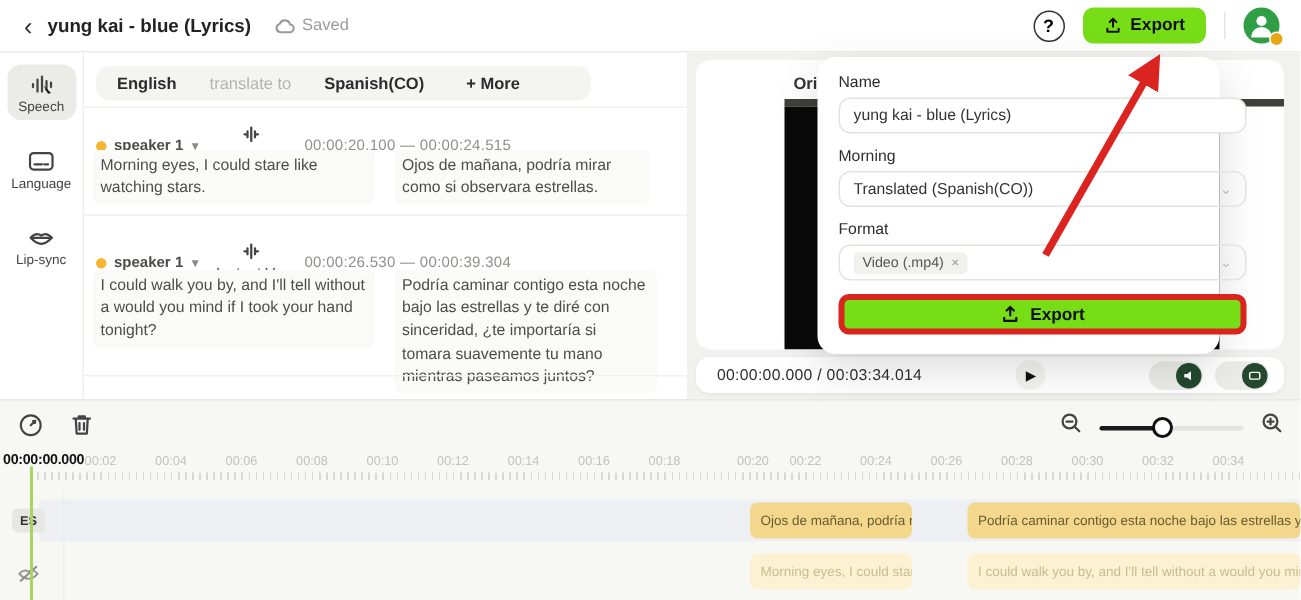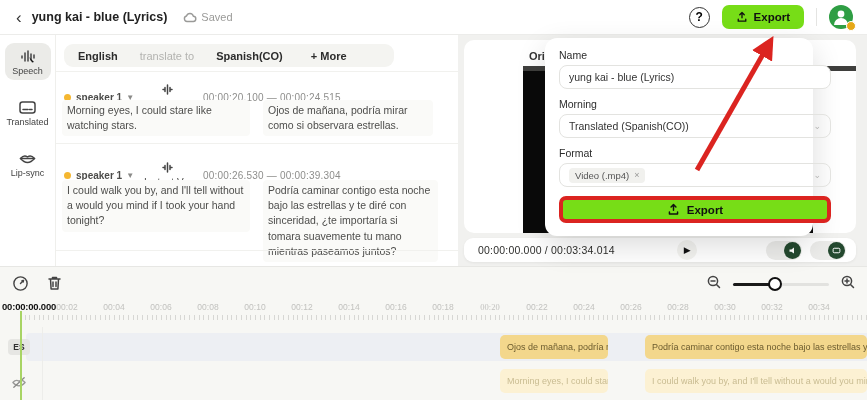--- a/index.html
+++ b/index.html
@@ -159,21 +159,21 @@
     </span>
     <span>Speech</span>
   </div>
   <div class="side-item">
     <span class="ic">
       <svg width="17" height="13" viewBox="0 0 17 13">
         <rect class="ic-stroke" x="1" y="1" width="15" height="11" rx="2.5"></rect>
         <path class="ic-stroke" d="M4 8.5 h5 M10.5 8.5 h2.5"></path>
       </svg>
     </span>
-    <span>Translated</span>
+    <span>Language</span>
   </div>
   <div class="side-item">
     <span class="ic">
       <svg width="17" height="11" viewBox="0 0 17 11">
         <path class="ic-stroke" d="M1.5 5.5 Q5 1.5 8.5 4 Q12 1.5 15.5 5.5 Q12 9.5 8.5 9.5 Q5 9.5 1.5 5.5 z"></path>
         <path class="ic-stroke" d="M1.5 5.5 h14"></path>
       </svg>
     </span>
     <span>Lip-sync</span>
   </div>
@@ -323,21 +323,21 @@
   <div id="tick-labels">
       <span class="tick-label" style="left: 50px;">00:02</span>
       <span class="tick-label" style="left: 97px;">00:04</span>
       <span class="tick-label" style="left: 144px;">00:06</span>
       <span class="tick-label" style="left: 191px;">00:08</span>
       <span class="tick-label" style="left: 238px;">00:10</span>
       <span class="tick-label" style="left: 285px;">00:12</span>
       <span class="tick-label" style="left: 332px;">00:14</span>
       <span class="tick-label" style="left: 379px;">00:16</span>
       <span class="tick-label" style="left: 426px;">00:18</span>
-      <span class="tick-label" style="left: 473px; font-family: Liberation Serif, serif;">00:20</span>
+      <span class="tick-label" style="left: 485px;">00:20</span>
       <span class="tick-label" style="left: 520px;">00:22</span>
       <span class="tick-label" style="left: 567px;">00:24</span>
       <span class="tick-label" style="left: 614px;">00:26</span>
       <span class="tick-label" style="left: 661px;">00:28</span>
       <span class="tick-label" style="left: 708px;">00:30</span>
       <span class="tick-label" style="left: 755px;">00:32</span>
       <span class="tick-label" style="left: 802px;">00:34</span>
     </div>
   <div class="minor-ticks"></div>
 

